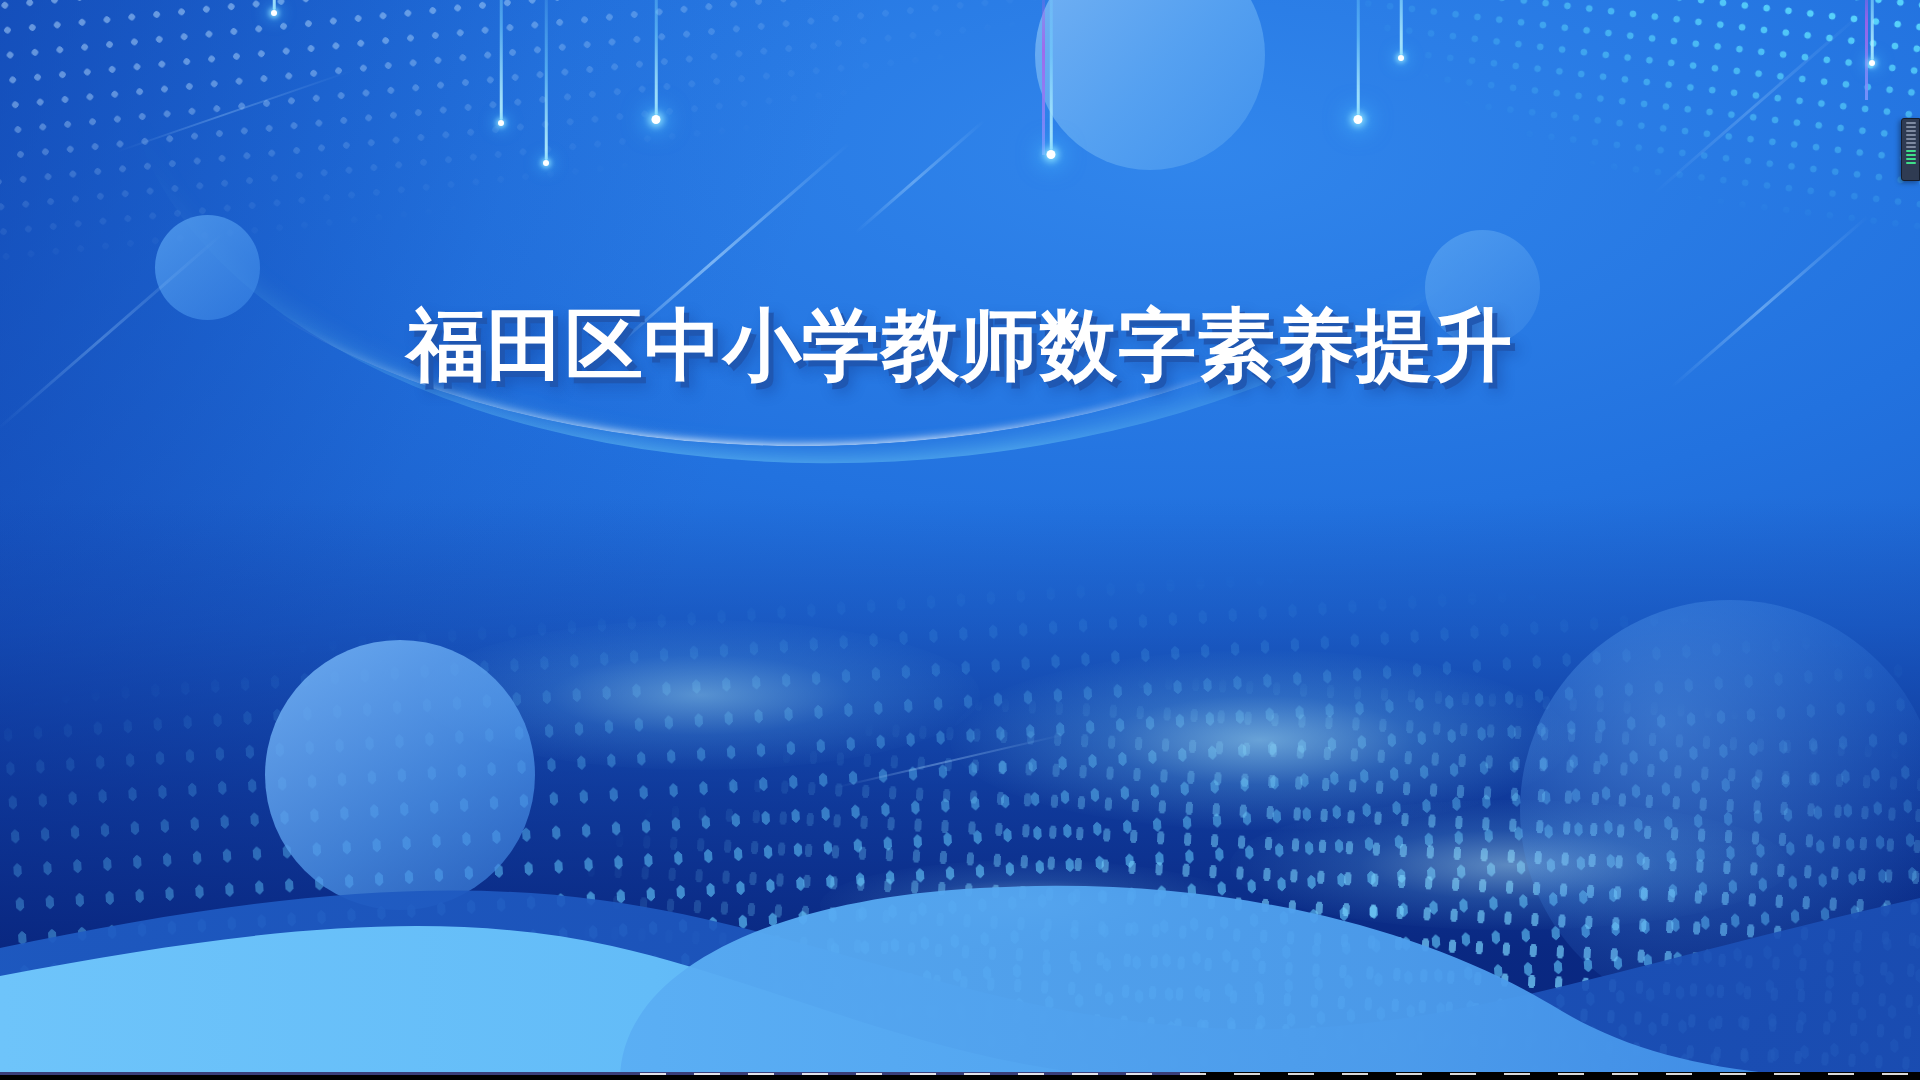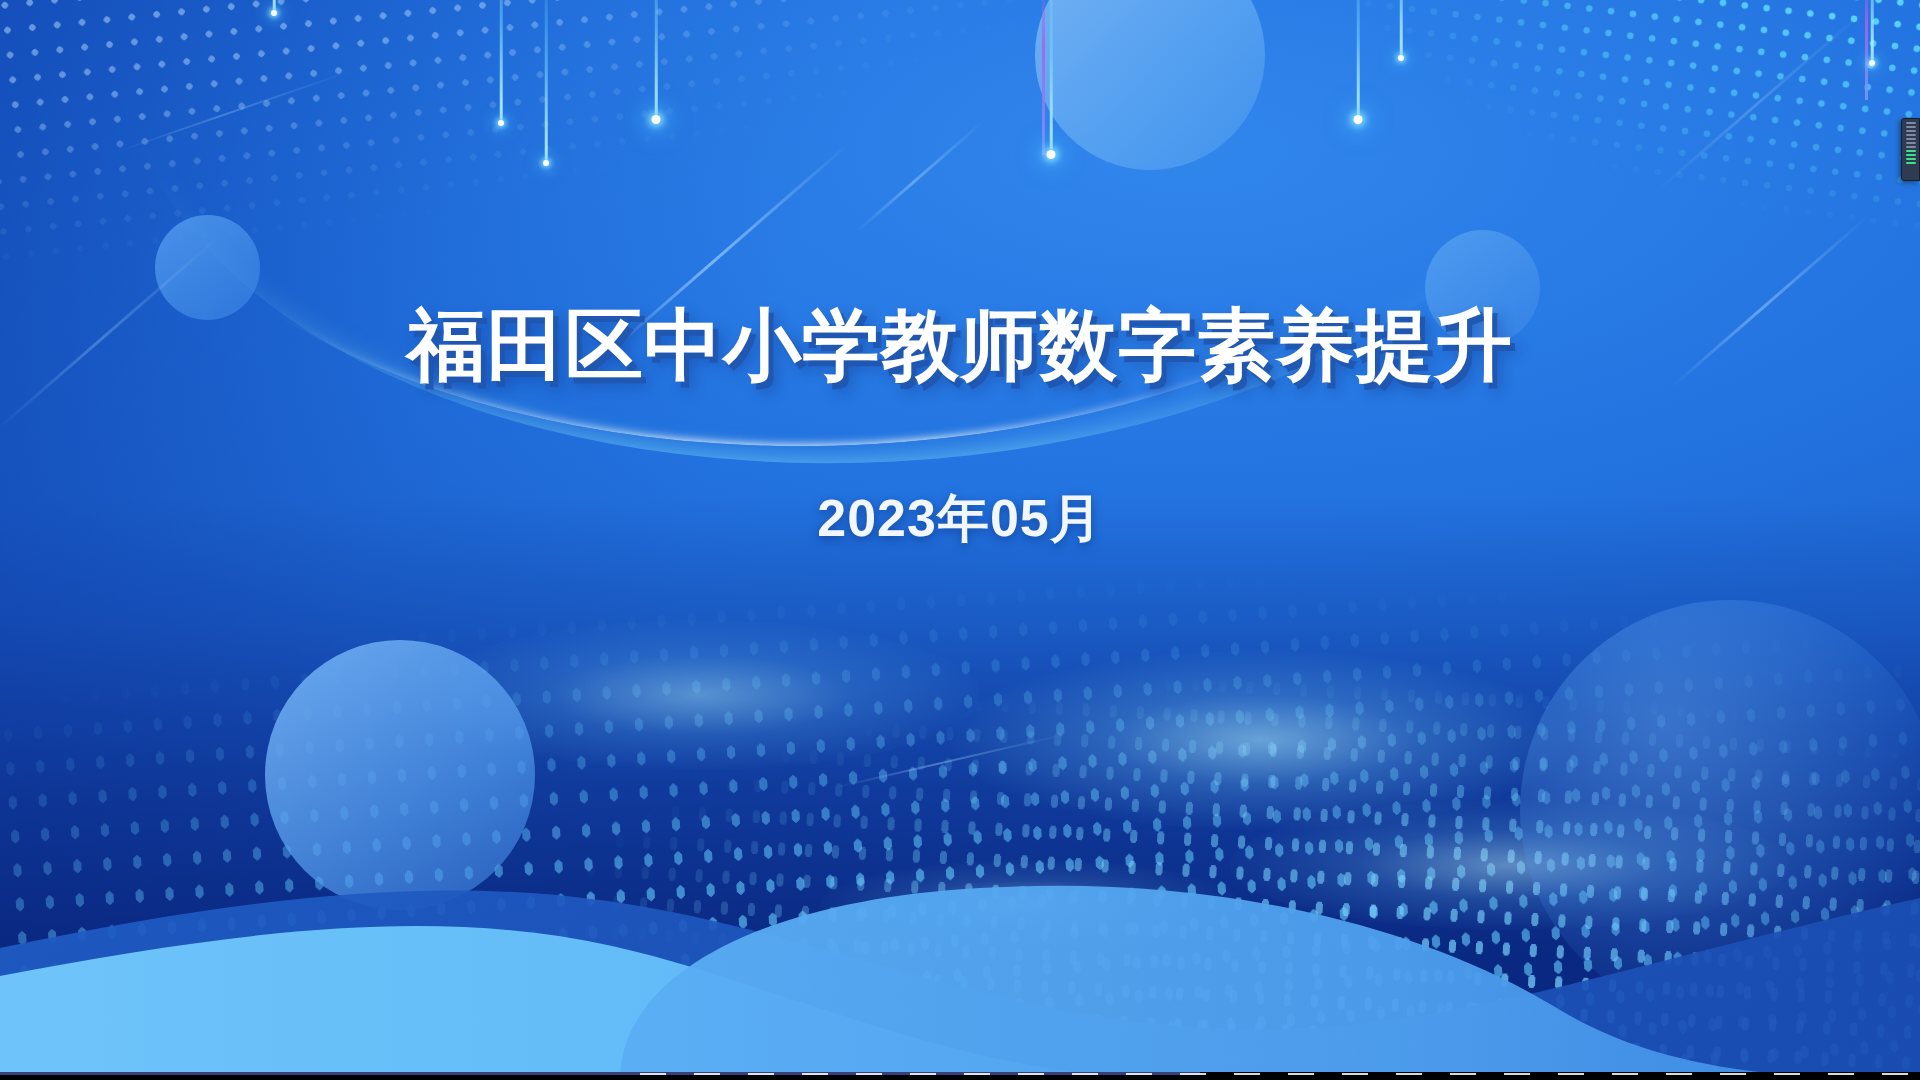--- a/index.html
+++ b/index.html
@@ -356,21 +356,20 @@
       <path d="M0,168 C230,120 420,96 600,120 C810,148 980,236 1210,248 C1430,260 1600,190 1920,118 L1920,300 L0,300 Z" fill="url(#wv3)" opacity="0.92"></path>
       <path d="M0,196 C250,148 440,128 612,166 C790,206 960,300 1190,300 L0,300 Z" fill="url(#wv1)"></path>
       <path d="M620,300 C620,196 760,120 980,108 C1230,94 1430,150 1560,230 C1650,284 1760,300 1920,300 L1920,300 L620,300 Z" fill="url(#wv2)" opacity="0.95"></path>
     </svg>
   </div>
 
   <div class="content">
     <h1 class="title">
       <span class="line">福田区中小学教师数字素养提升</span>
     </h1>
-    <div class="subtitle">2023年05月</div>
   </div>
 
   <div class="edge-widget" id="edge-widget">
       <i></i>
       <i></i>
       <i></i>
       <i></i>
       <i></i>
       <i></i>
       <i></i>

